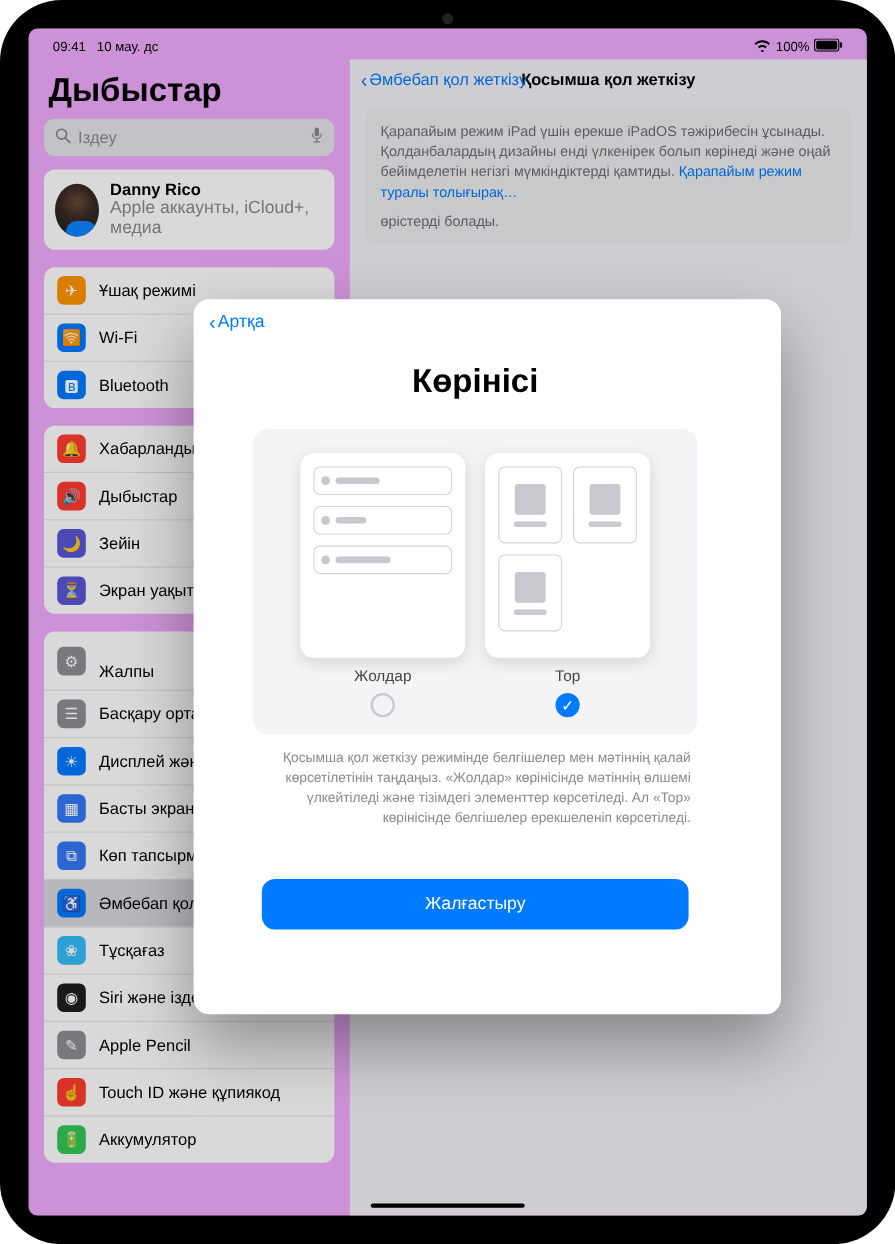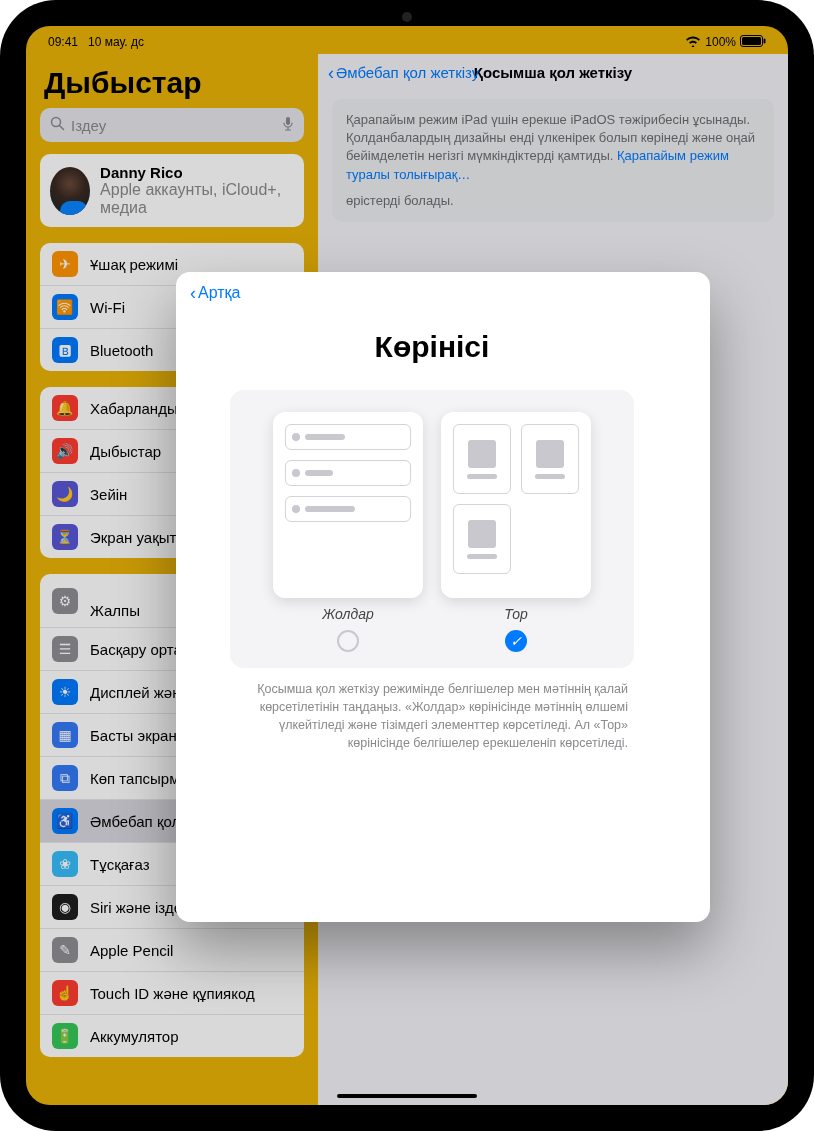--- a/index.html
+++ b/index.html
@@ -11,22 +11,22 @@
   }
   .device {
     width: 814px; height: 1131px;
     background: #000;
     border-radius: 56px;
     padding: 26px;
     position: relative;
   }
   .screen {
     width: 100%; height: 100%;
-    background: #eab308;
-    border-radius: 24px;
+    background: #f0abfc;
+    border-radius: 8px;
     overflow: hidden;
     position: relative;
   }
   .camera {
     position: absolute;
     top: 12px; left: 50%;
     transform: translateX(-50%);
     width: 10px; height: 10px;
     background: #222; border-radius: 50%;
   }
@@ -173,21 +173,20 @@
     font-size: 30px; font-weight: 700;
     margin: 10px 0 26px 0;
   }
   .choice-area {
     background: #f4f4f6;
     border-radius: 14px;
     padding: 22px 36px 16px 36px;
     display: flex;
     justify-content: space-around;
     gap: 4px;
-    font-style: italic;
   }
   .choice {
     display: flex; flex-direction: column; align-items: center;
     gap: 8px;
   }
   .preview {
     width: 150px; height: 186px;
     background: #fff;
     border-radius: 12px;
     box-shadow: 0 4px 14px rgba(0,0,0,0.12);
@@ -445,18 +444,21 @@
                   <div class="ln"></div>
                 </div>
             </div>
             <div class="choice-label">Тор</div>
             <div class="radio checked">✓</div>
           </div>
         </div>
 
         <div class="explain">Қосымша қол жеткізу режимінде белгішелер мен мәтіннің қалай көрсетілетінін таңдаңыз. «Жолдар» көрінісінде мәтіннің өлшемі үлкейтіледі және тізімдегі элементтер көрсетіледі. Ал «Тор» көрінісінде белгішелер ерекшеленіп көрсетіледі.</div>
 
+        <div class="continue">
+          <span>Жалғастыру</span>
+        </div>
       </div>
     </div>
 
     <div class="home-indicator"></div>
   </div>
 </div>
 
 </body></html>

